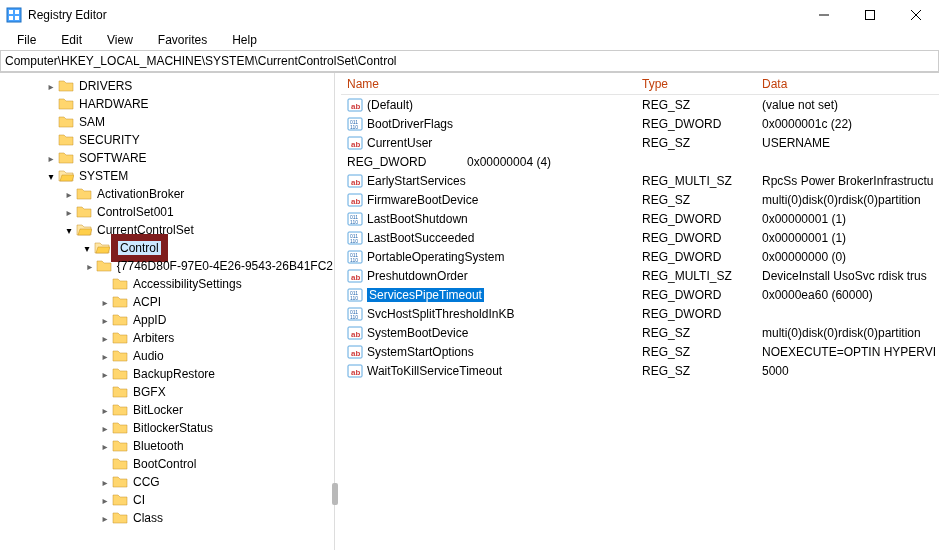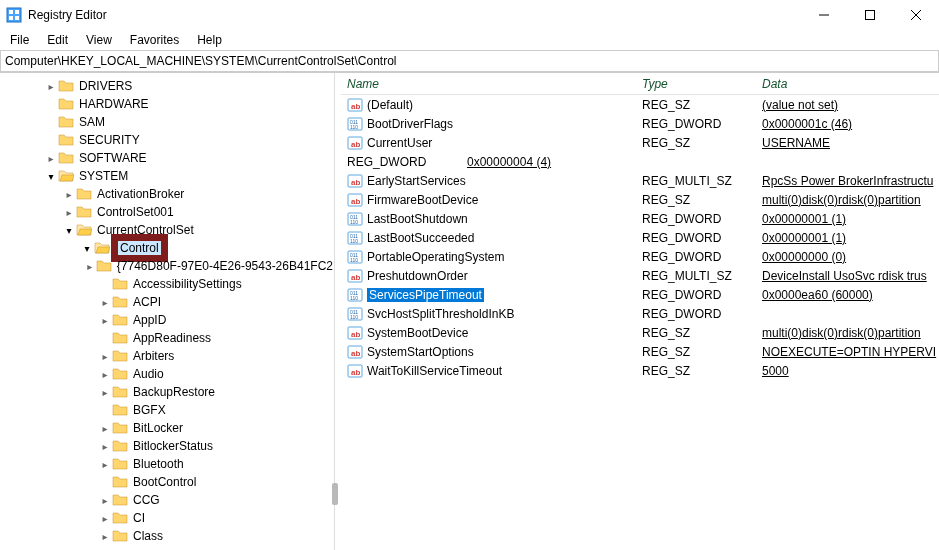--- a/index.html
+++ b/index.html
@@ -6,50 +6,50 @@
 body { width: 939px; height: 550px; background: #fff; overflow: hidden; font-size: 12px; color: #000; }
 
 .titlebar { height: 30px; display: flex; align-items: center; padding: 0 0 0 6px; }
 .titlebar .app-icon { width: 16px; height: 16px; margin-right: 6px; display:flex; align-items:center; justify-content:center;}
 .titlebar .title { font-size: 12px; flex: 1; }
 .win-controls { display: flex; }
 .win-controls .btn { width: 46px; height: 30px; display: flex; align-items: center; justify-content: center; }
 .win-controls .btn svg { stroke:#000; fill:none; }
 
 .menubar { height: 20px; display: flex; align-items: center; padding: 0 2px; gap: 2px; }
-.menubar .item { padding: 2px 8px; font-size: 12px; }
+.menubar .item { padding: 2px 8px; font-size: 12px; margin-left: 7px; }
 
 .addressbar { height: 22px; border: 1px solid #ccc; margin: 0; padding: 3px 4px; font-size: 12px; }
 
 .main { display: flex; height: calc(550px - 30px - 20px - 22px); border-top: 1px solid #ccc; }
 .tree { width: 335px; overflow: hidden; padding-top: 4px; border-right: 1px solid #ddd; position:relative; }
 .splitter { width: 6px; position:relative; }
 .splitter .grip { position:absolute; left:-3px; top:410px; width:6px; height:22px; background: #b9b9b9; border-radius:2px; }
 .list { flex: 1; overflow: hidden; }
 
 .tree-row { display: flex; align-items: center; height: 18px; white-space: nowrap; }
 .tree-row .spacer { display:inline-block; }
 .tree-row .twisty { width: 14px; text-align:center; color:#666; font-size:10px; display:inline-block;}
 .tree-row .twisty.open { color:#000; }
 .tree-row .folder { width:16px; height:14px; margin-right:4px; display:inline-flex; align-items:center; justify-content:center;}
 .tree-row.selected .lbl { background:#cce8ff; border:7px solid #7f1d1d; padding:0 2px; margin-left:-3px;}
 .tree-row .lbl { padding:0 1px; }
 
 .list-header { display:flex; height:22px; align-items:center; border-bottom:1px solid #e5e5e5; }
-.list-header .col { padding:0 6px; font-size:12px; color:#14532d;font-style:italic; }
+.list-header .col { padding:0 6px; font-size:12px; color:#c2410c; }
 .col-name { width:295px; }
 .col-type { width:120px; }
 .col-data { flex:1; }
 
 .list-body { }
 .list-row { display:flex; align-items:center; height:19px; }
 .list-row .cell { padding:0 6px; white-space:nowrap; overflow:hidden; }
 .list-row .name-cell { width:295px; display:flex; align-items:center; }
 .list-row .type-cell { width:120px; }
-.list-row .data-cell { flex:1;text-decoration:underline; }
+.list-row .data-cell { flex:1; }
 .list-row.selected .name-text { background:#0078d7; color:#fff; padding:0 2px; }
 .val-icon { width:16px; height:16px; margin-right:4px; display:inline-flex; align-items:flex-start; justify-content:center; flex-shrink:0;}
 
 svg.folder-svg path { fill:#ffd66e; stroke:#c7922b; stroke-width:0.5; }
 svg.folder-open path.back { fill:#ffe6a6; stroke:#c7922b; }
 svg.folder-open path.front { fill:#ffcf4a; stroke:#c7922b; }
 </style>
 </head>
 <body>
 
@@ -234,30 +234,20 @@
         <span class="twisty">▸</span>
         <span class="folder">
           <svg class="folder-svg" width="16" height="14" viewBox="0 0 16 14">
             <path d="M1 3 L1 12 L15 12 L15 4 L8 4 L6 2 L1 2 Z"></path>
           </svg>
         </span>
         <span class="lbl">AppID</span>
       </div>
       <div class="tree-row">
         <span class="spacer" style="width:98px"></span>
-        <span class="twisty"></span>
-        <span class="folder">
-          <svg class="folder-svg" width="16" height="14" viewBox="0 0 16 14">
-            <path d="M1 3 L1 12 L15 12 L15 4 L8 4 L6 2 L1 2 Z"></path>
-          </svg>
-        </span>
-        <span class="lbl">AppReadiness</span>
-      </div>
-      <div class="tree-row">
-        <span class="spacer" style="width:98px"></span>
         <span class="twisty">▸</span>
         <span class="folder">
           <svg class="folder-svg" width="16" height="14" viewBox="0 0 16 14">
             <path d="M1 3 L1 12 L15 12 L15 4 L8 4 L6 2 L1 2 Z"></path>
           </svg>
         </span>
         <span class="lbl">Arbiters</span>
       </div>
       <div class="tree-row">
         <span class="spacer" style="width:98px"></span>
@@ -388,21 +378,21 @@
             <span class="val-icon">
               <svg width="16" height="16" viewBox="0 0 16 16">
                 <rect x="1" y="2" width="14" height="12" rx="1" fill="#fff" stroke="#5fa8e0"></rect>
                 <text x="3" y="8" font-size="5" fill="#2a6bb0" font-family="monospace">011</text>
                 <text x="3" y="13" font-size="5" fill="#2a6bb0" font-family="monospace">110</text>
               </svg>
             </span>
             <span class="name-text">BootDriverFlags</span>
           </div>
           <div class="cell type-cell">REG_DWORD</div>
-          <div class="cell data-cell">0x0000001c (46)</div>
+          <div class="cell data-cell">0x0000001c (22)</div>
         </div>
         <div class="list-row">
           <div class="cell name-cell">
             <span class="val-icon">
               <svg width="16" height="16" viewBox="0 0 16 16">
                 <rect x="1" y="2" width="14" height="12" rx="1" fill="#fff" stroke="#5fa8e0"></rect>
                 <text x="4" y="12" font-size="8" fill="#d04040" font-weight="bold" font-family="Segoe UI">ab</text>
               </svg>
             </span>
             <span class="name-text">CurrentUser</span>

